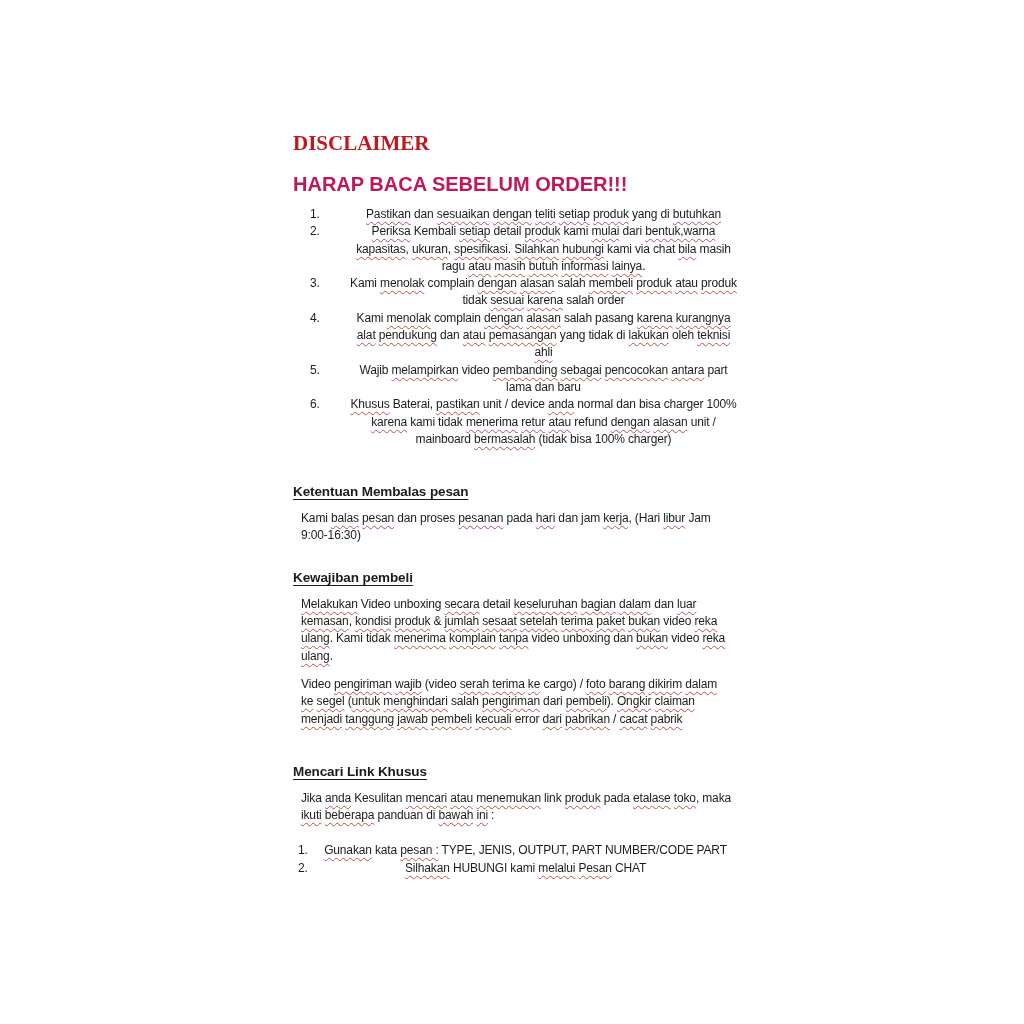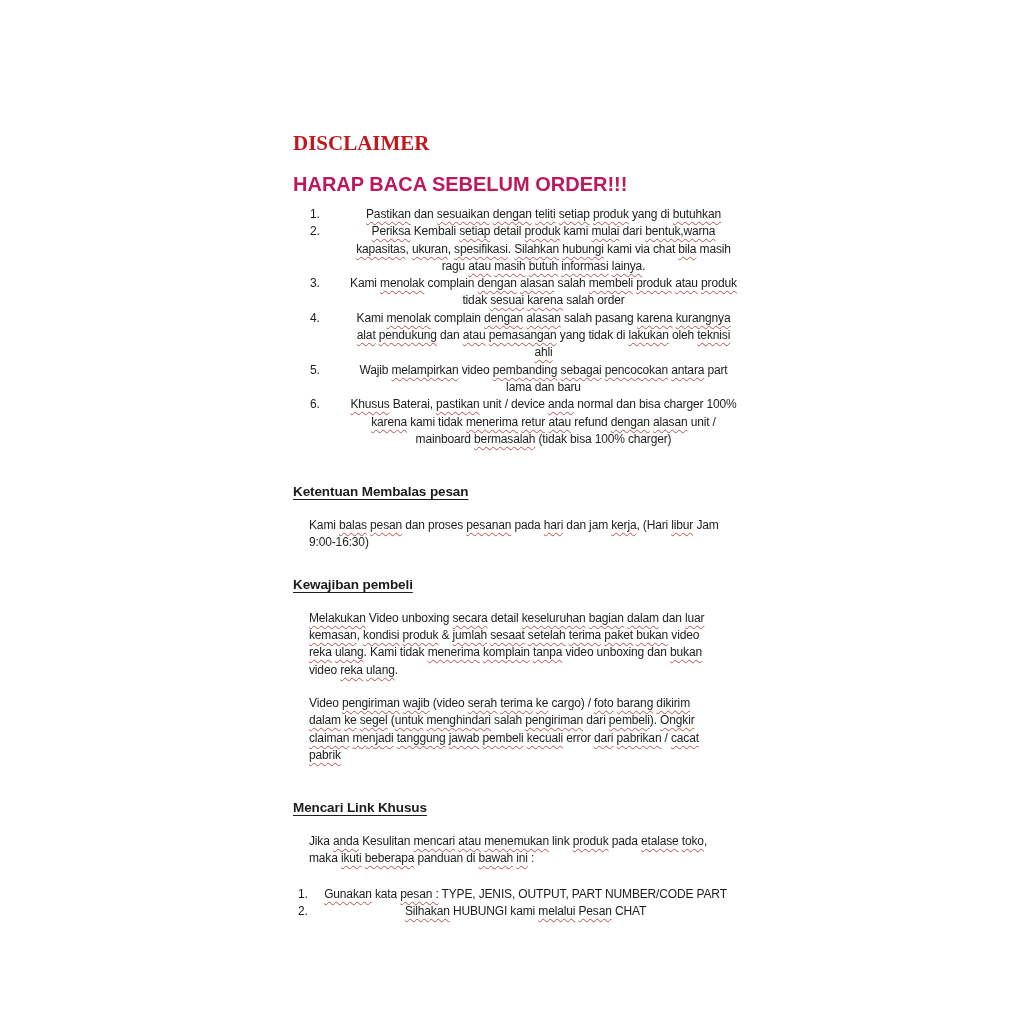--- a/index.html
+++ b/index.html
@@ -40,21 +40,21 @@
     font-weight: bold;
     font-size: 13.5px;
     letter-spacing: -0.1px;
     line-height: 18px;
     text-decoration: underline;
     text-decoration-thickness: 1px;
     text-underline-offset: 3px;
     margin: 24px 0 9px 0;
   }
   .b-heading.lg { margin-top: 35px; }
-  .b-para { margin: 16px; }
+  .b-para { margin: 8px; }
   .b-para + .b-para { margin-top: 11px; }
   .b-list-main { margin: 0; }
   .b-list-sub  { margin: 18px 0 0 0; }
   .li { display: flex; }
   .b-list-main .num {
     flex: none; width: 54px;
     padding-left: 17px; box-sizing: border-box;
   }
   .b-list-sub .num {
     flex: none; width: 18px;

